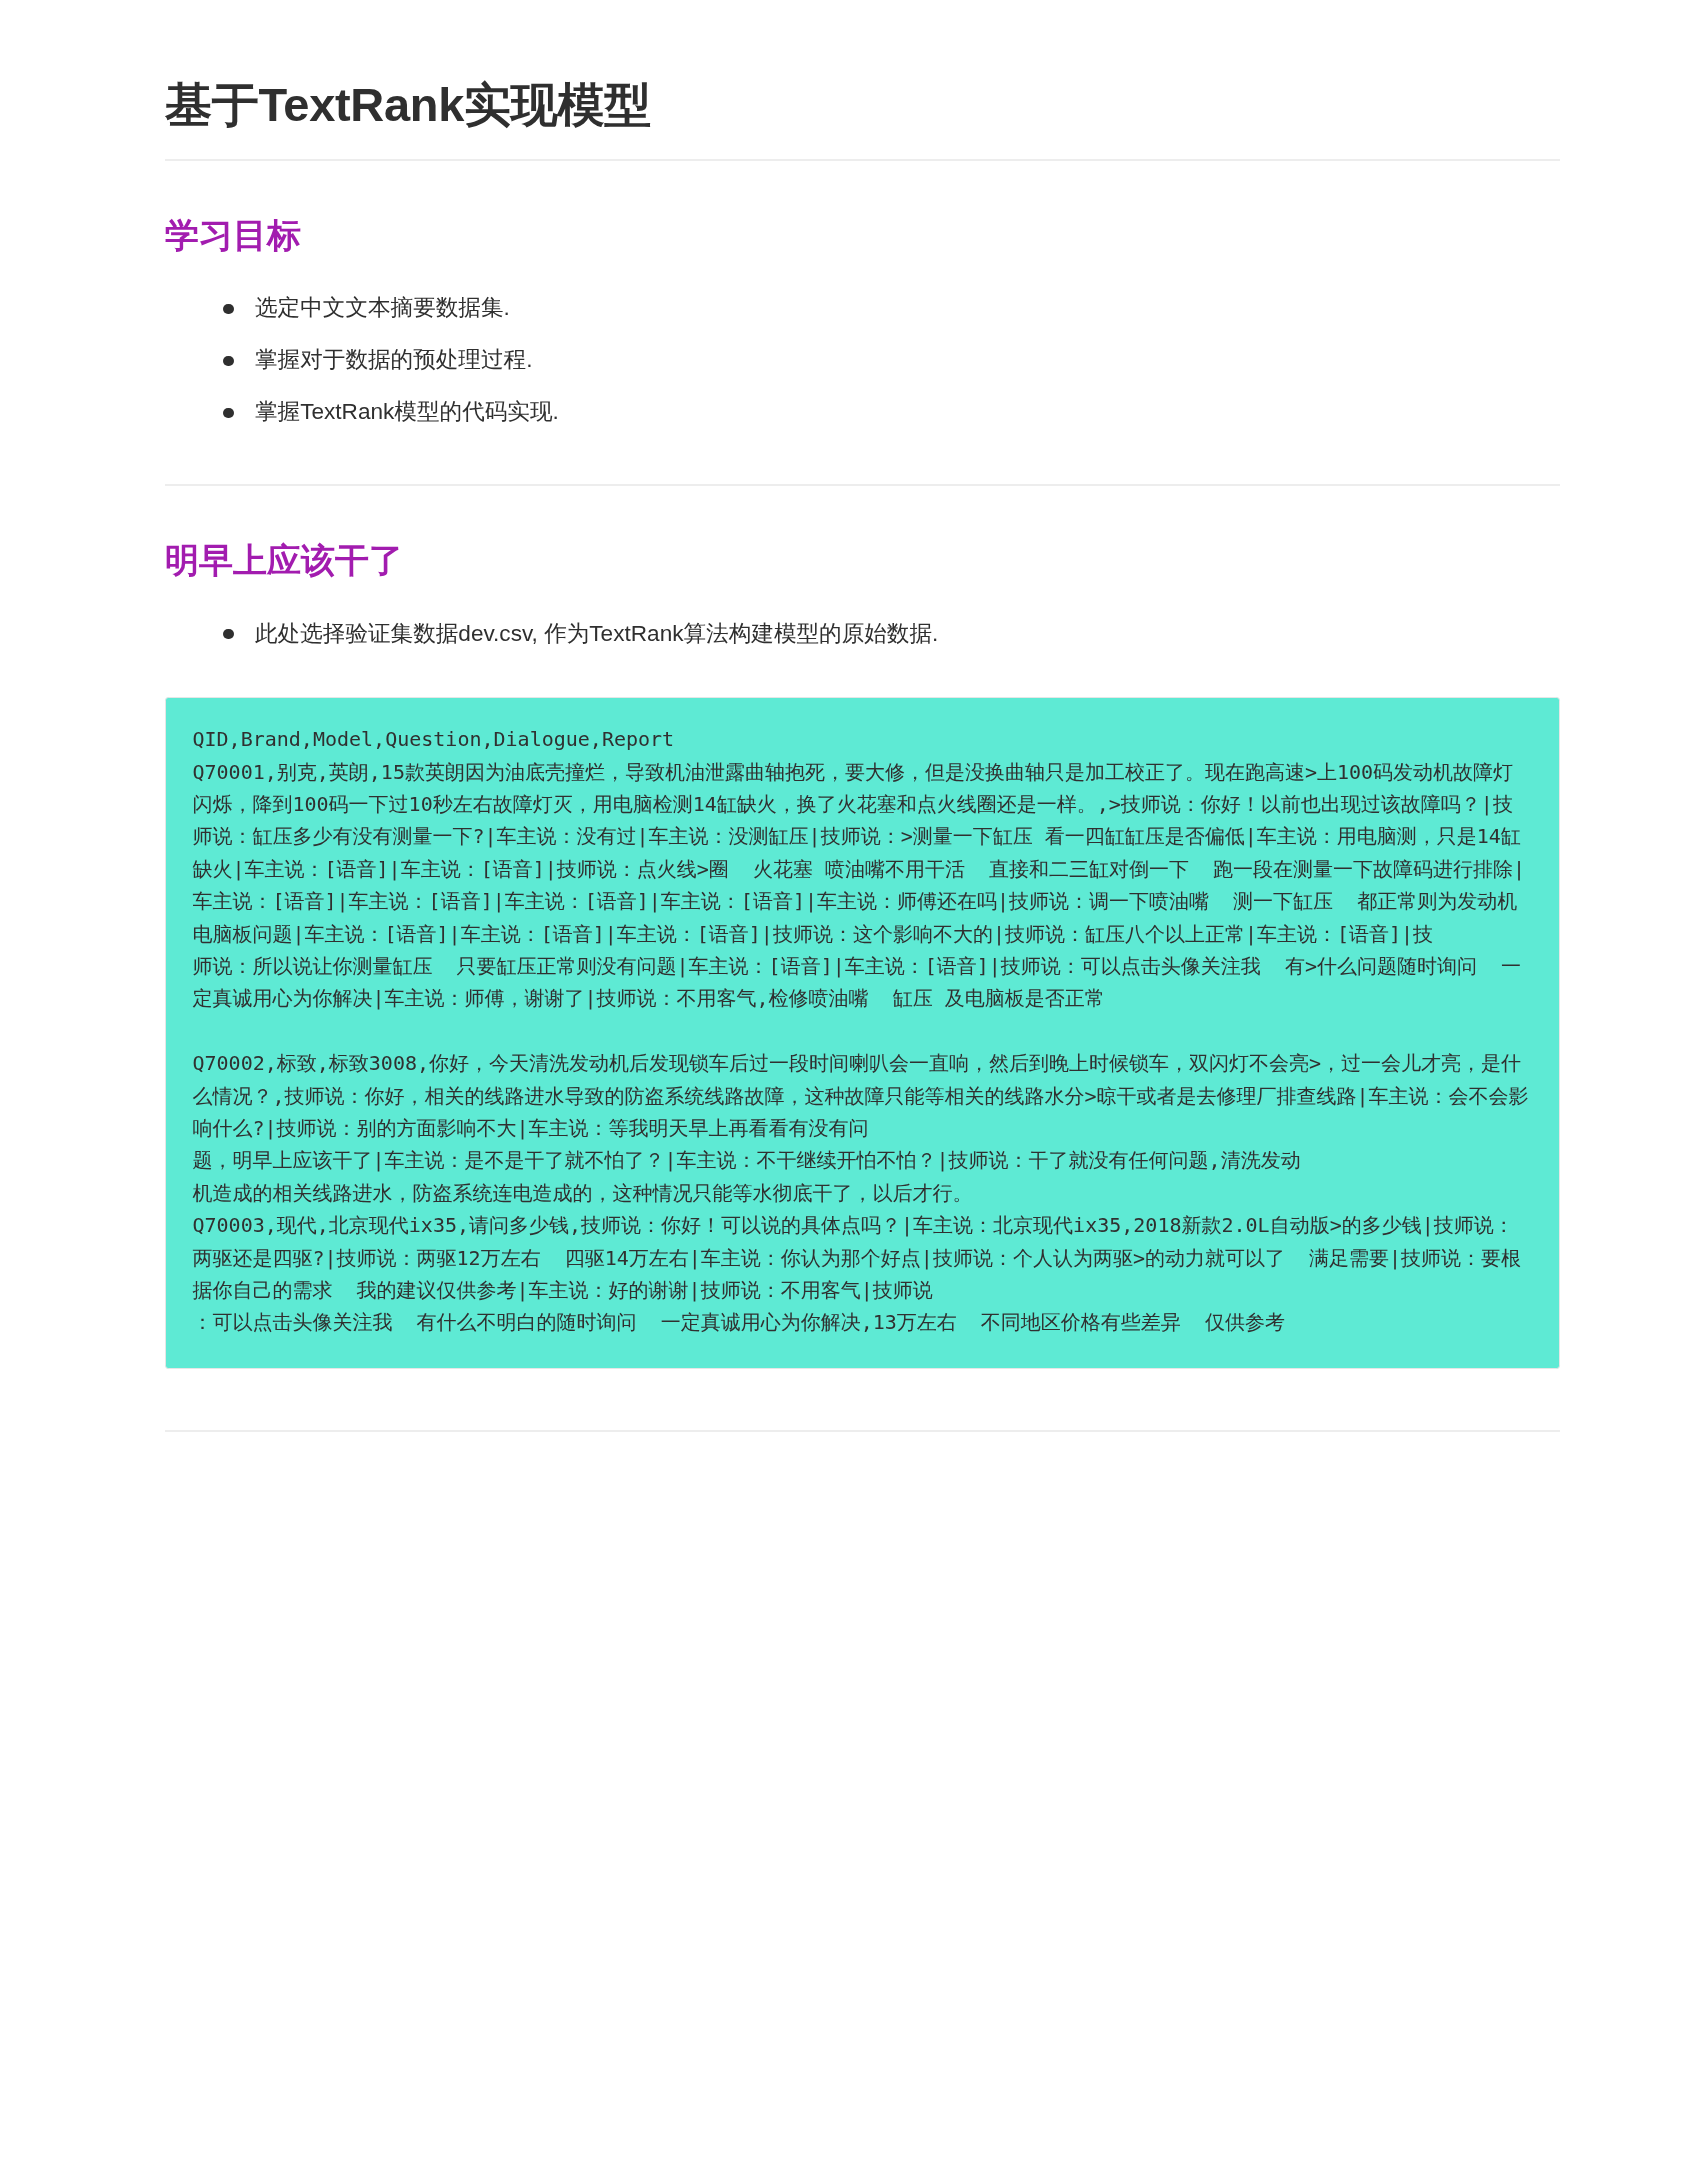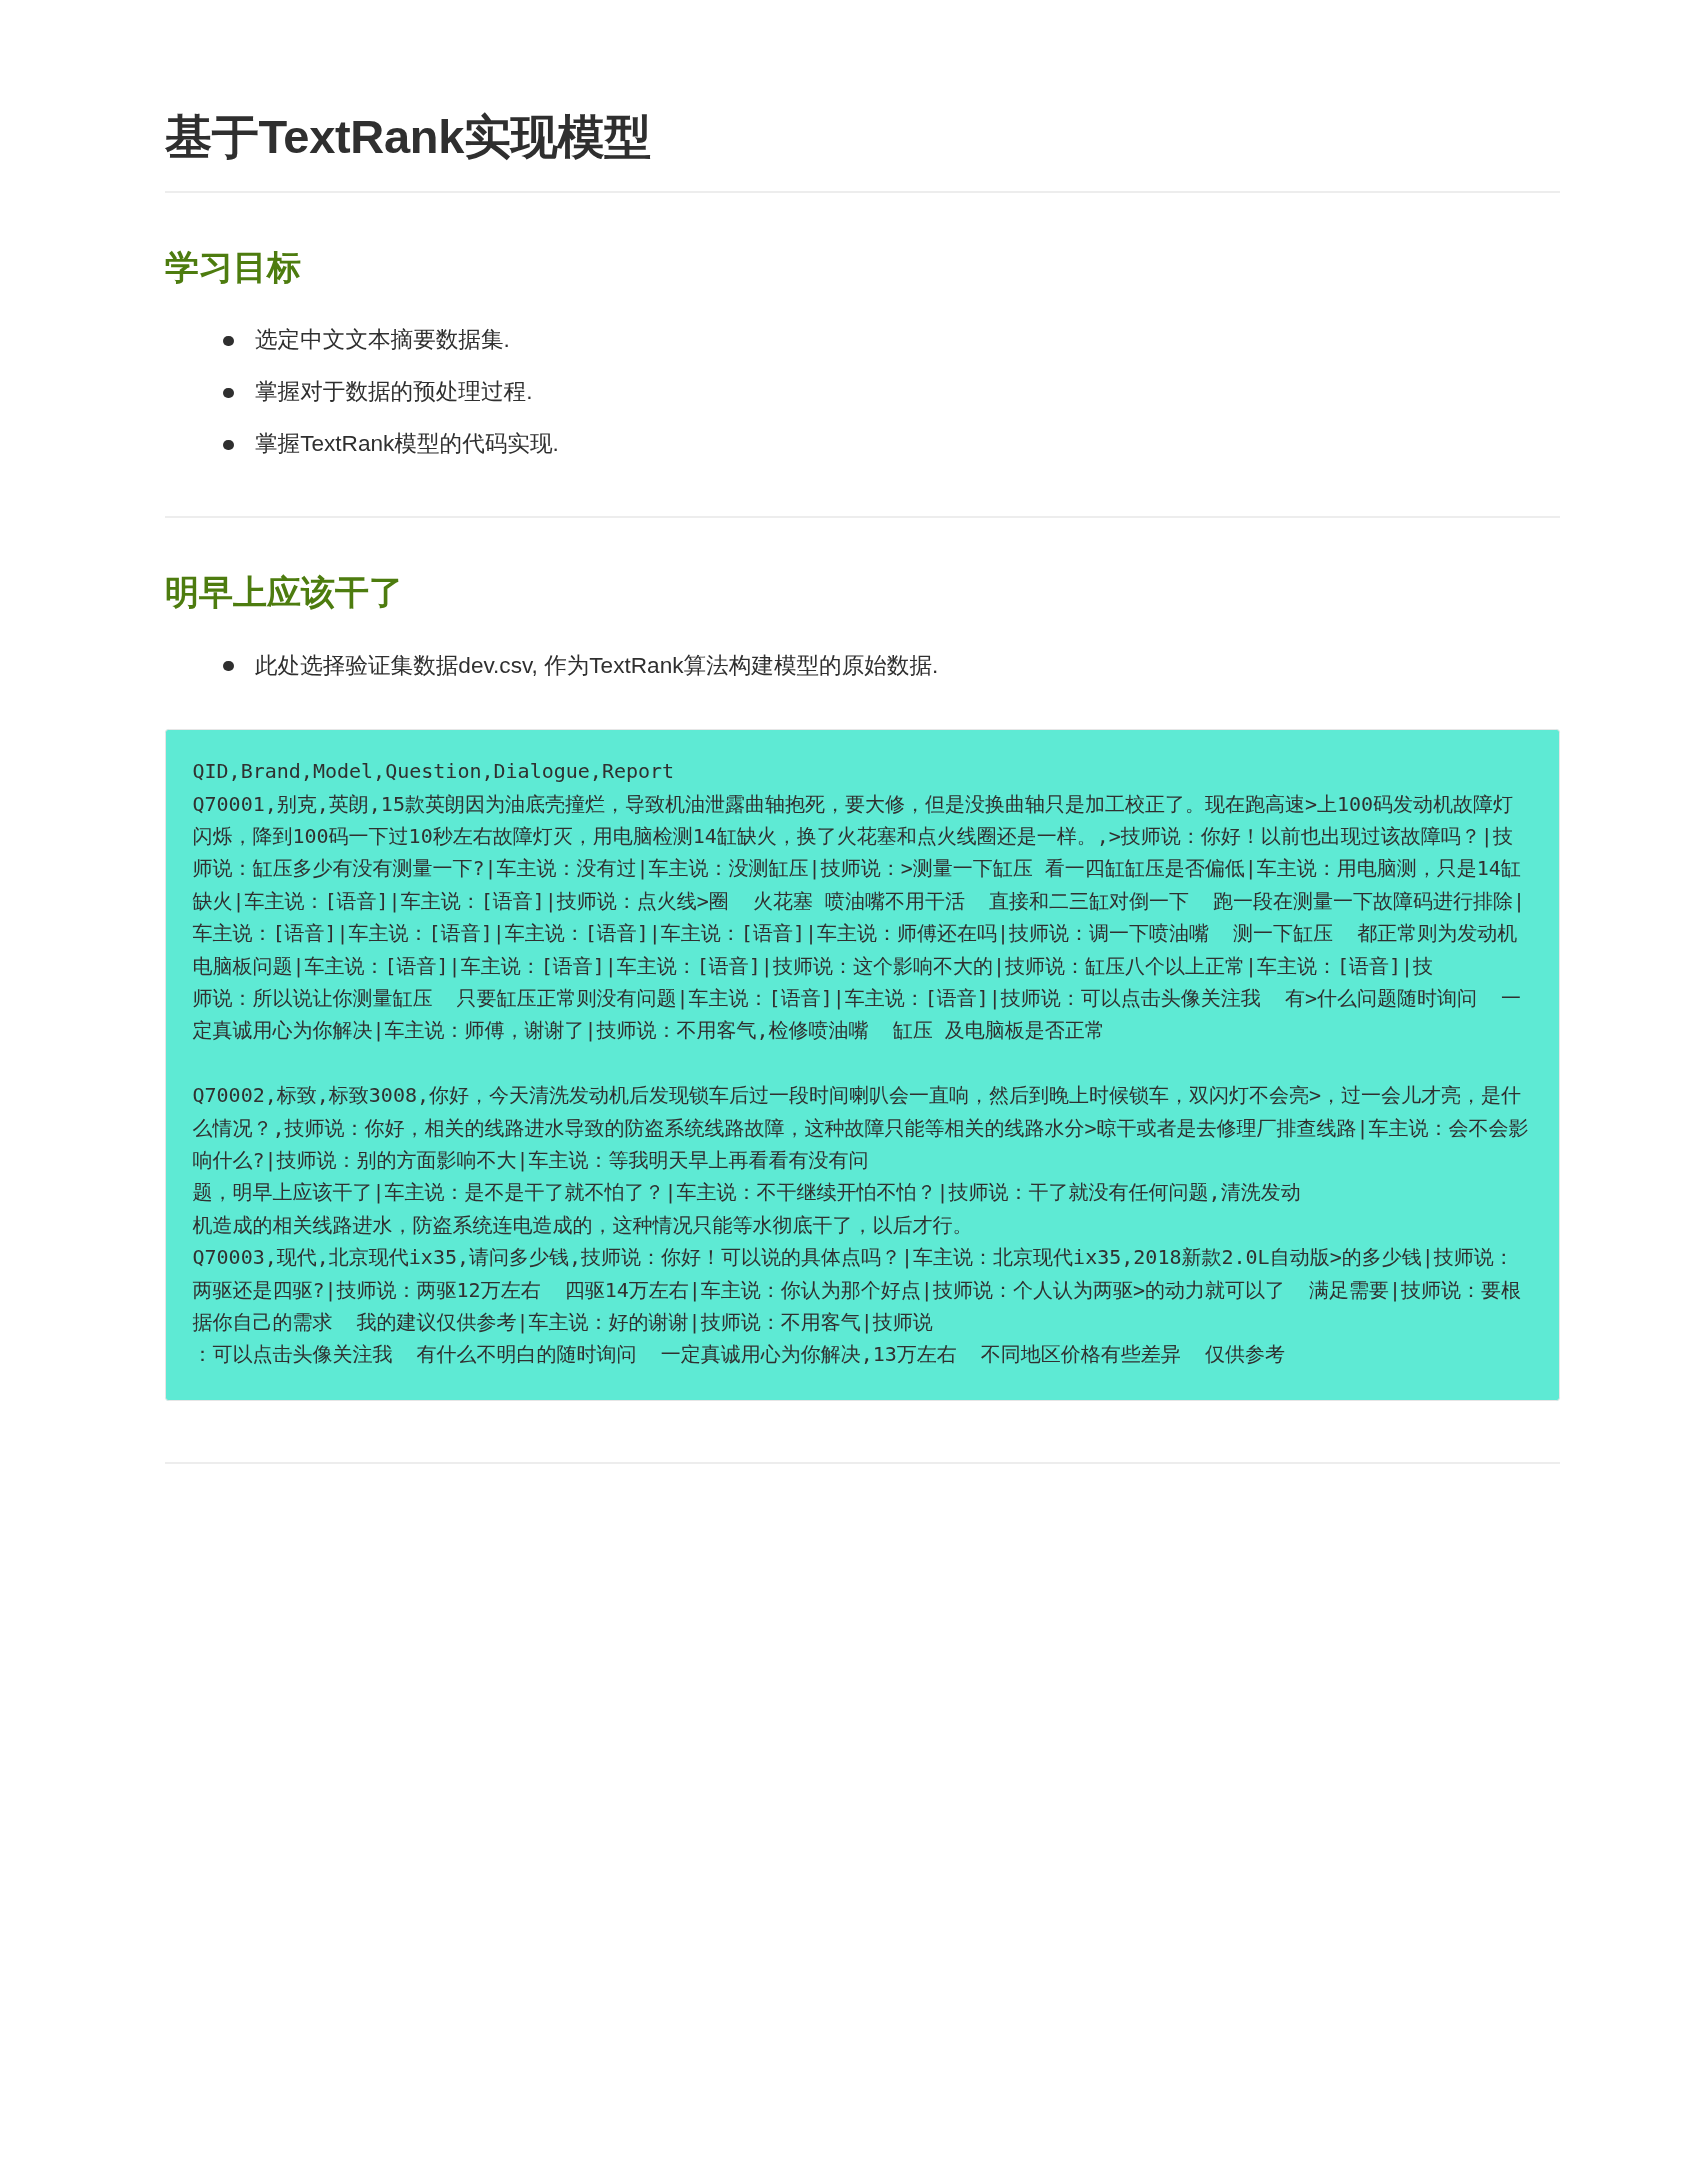--- a/index.html
+++ b/index.html
@@ -13,21 +13,21 @@
     min-height: 2183px;
     font-family: "Liberation Sans", "DejaVu Sans", sans-serif;
     color: #2f2f2f;
     -webkit-font-smoothing: antialiased;
   }
 
   .page {
     box-sizing: border-box;
     width: 1365px;
     min-height: 2183px;
-    padding: 110px 127px 66px 165px;
+    padding: 78px 127px 66px 165px;
     background: #ffffff;
   }
 
   
   .doc-title {
     font-size: 47px;
     font-weight: 700;
     line-height: 1.15;
     letter-spacing: -0.3px;
     color: #2f2f2f;
@@ -41,21 +41,21 @@
     margin: 0;
     padding: 0;
     width: 1395px;
   }
 
   
   .section-heading {
     font-size: 34px;
     font-weight: 700;
     line-height: 1.2;
-    color: #4d7c0f;
+    color: #a21caf;
     margin: 54px 0 0 0;
     padding: 0;
   }
 
   
   ul.bullets {
     list-style: none;
     margin: 35px 0 0 0;
     padding: 0 0 0 55px;
   }

